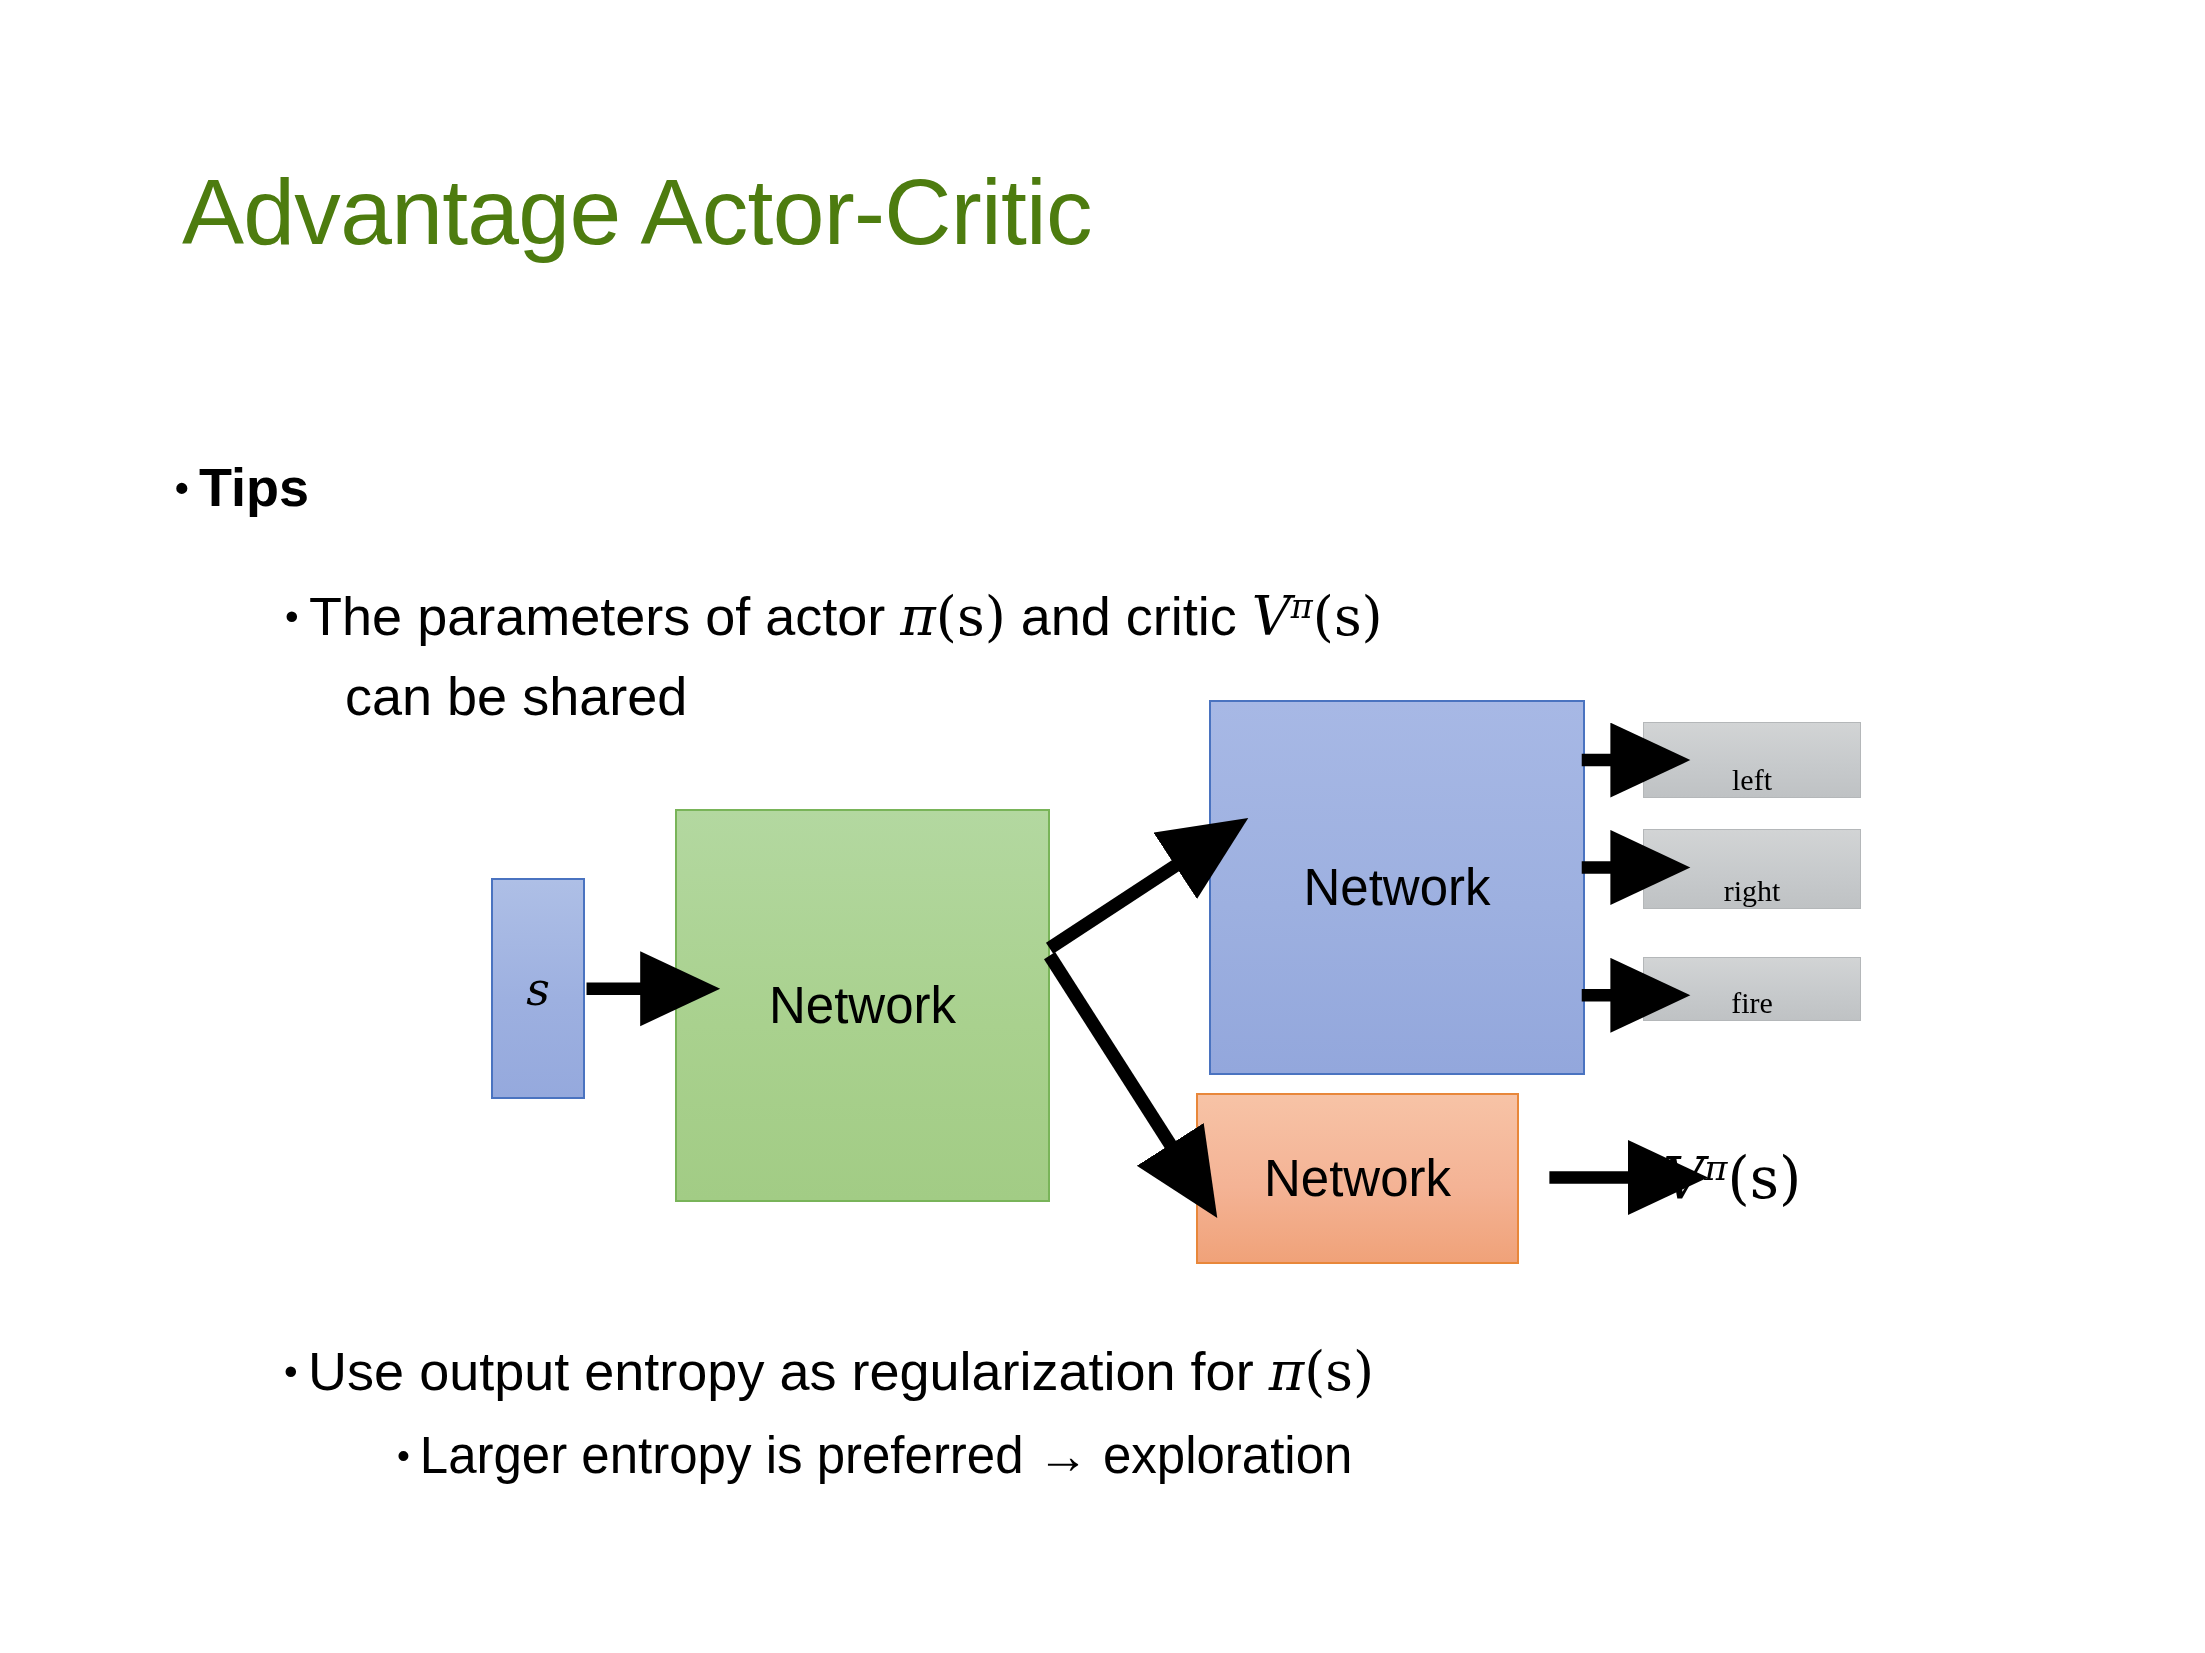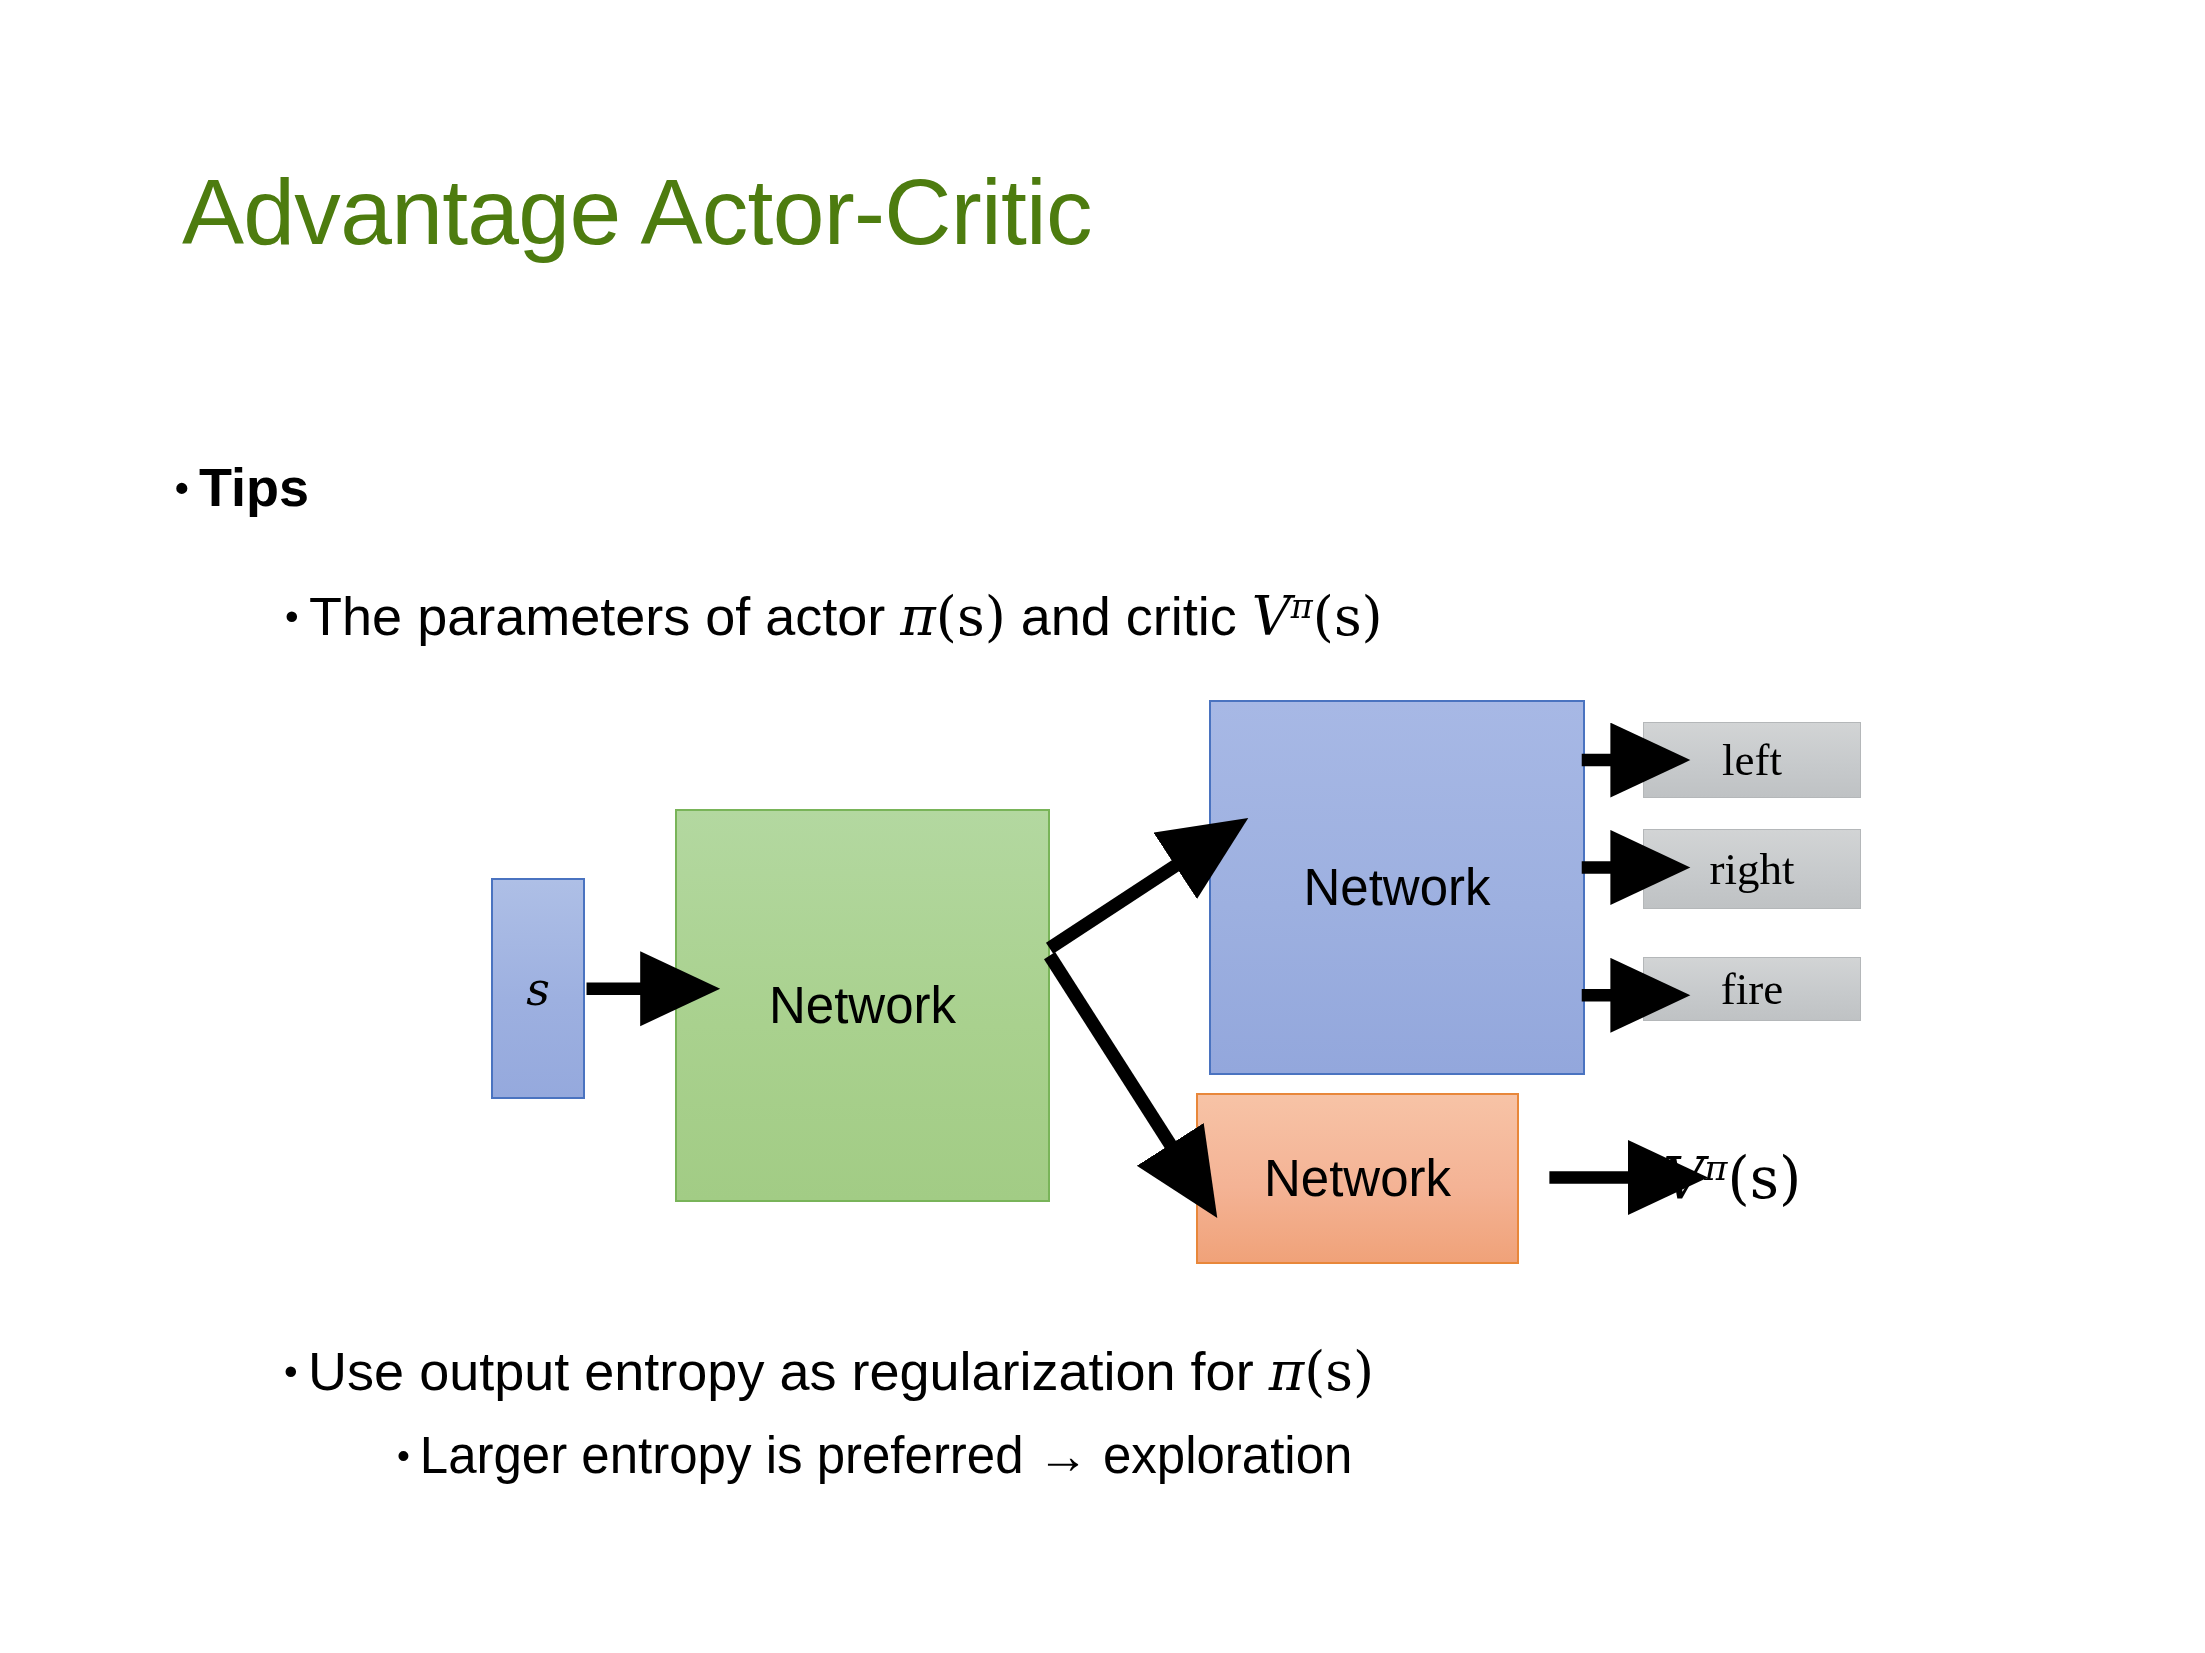--- a/index.html
+++ b/index.html
@@ -102,26 +102,26 @@
     left: 1196px; top: 1093px; width: 323px; height: 171px;
     background: linear-gradient(180deg, #f7c3a6 0%, #f4b395 55%, #f0a279 100%);
     border: 2.9px solid #e8873a;
     font-size: 51px;
   }
 
   .outbox {
     position: absolute;
     box-sizing: border-box;
     display: flex;
-    align-items: center;
+    align-items: flex-end;
     justify-content: center;
     background: linear-gradient(180deg, #d2d4d5 0%, #c7cacc 55%, #bfc2c4 100%);
     border: 1.5px solid #b4b7b9;
     font-family: "Liberation Serif", "DejaVu Serif", serif;
-    font-size: 45px;
+    font-size: 30px;
     color: #000000;
   }
   #out-left  { left: 1643px; top: 722px;  width: 218px; height: 76px; }
   #out-right { left: 1643px; top: 829px; width: 218px; height: 80px; }
   #out-fire  { left: 1643px; top: 957px; width: 218px; height: 64px; }
 
   #vpi-out {
     position: absolute;
     left: 1663px; top: 1145px;
     font-size: 57px;
@@ -144,20 +144,21 @@
   <div id="title">Advantage Actor-Critic</div>
 
   <div class="bullet lvl1" id="b-tips">
     <span class="dot">•</span><span>Tips</span>
   </div>
 
   <div class="bullet lvl2" id="b-params">
     <span class="dot">•</span><span>The parameters of actor </span><span class="math">π</span><span class="mathup">(s)</span><span>  and critic </span><span class="math">V</span><span class="mathsup">π</span><span class="mathup">(s)</span>
   </div>
 
+  <div class="bullet lvl2" id="b-shared">can be shared</div>
 
   <div class="bullet lvl2" id="b-entropy">
     <span class="dot">•</span><span>Use output entropy as regularization for </span><span class="math">π</span><span class="mathup">(s)</span>
   </div>
 
   <div class="bullet lvl3" id="b-larger">
     <span class="dot">•</span><span>Larger entropy is preferred → exploration</span>
   </div>
 
   <div class="box" id="box-s">

